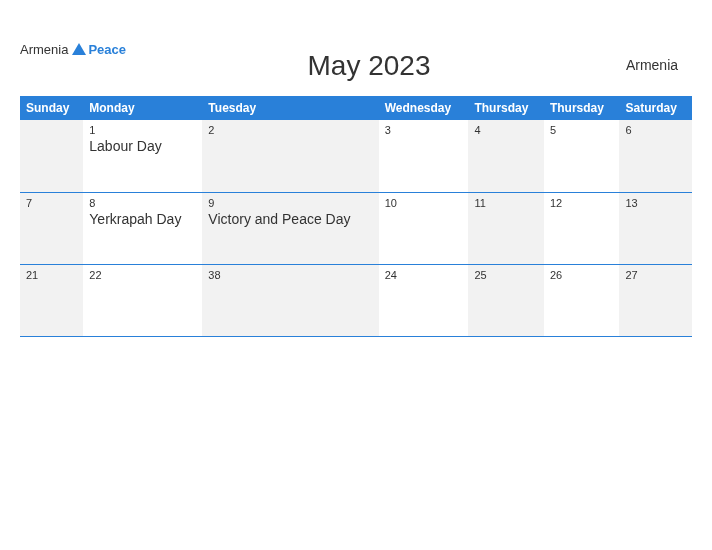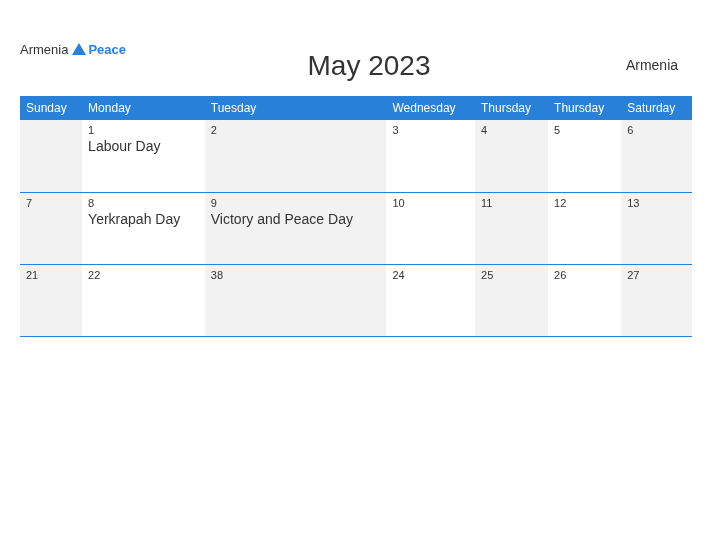--- a/index.html
+++ b/index.html
@@ -64,21 +64,21 @@
     .calendar {
       width: 100%;
       border-collapse: collapse;
     }
     .calendar thead tr {
       background: #2980d9;
     }
     .calendar thead th {
       color: #fff;
       font-size: 12px;
-      font-weight: normal;
+      font-weight: bold;
       padding: 5px 6px;
       text-align: left;
       border: none;
     }
     .calendar tbody tr {
       border-bottom: 1.5px solid #2980d9;
     }
     .calendar tbody td {
       vertical-align: top;
       padding: 4px 6px 4px 6px;

